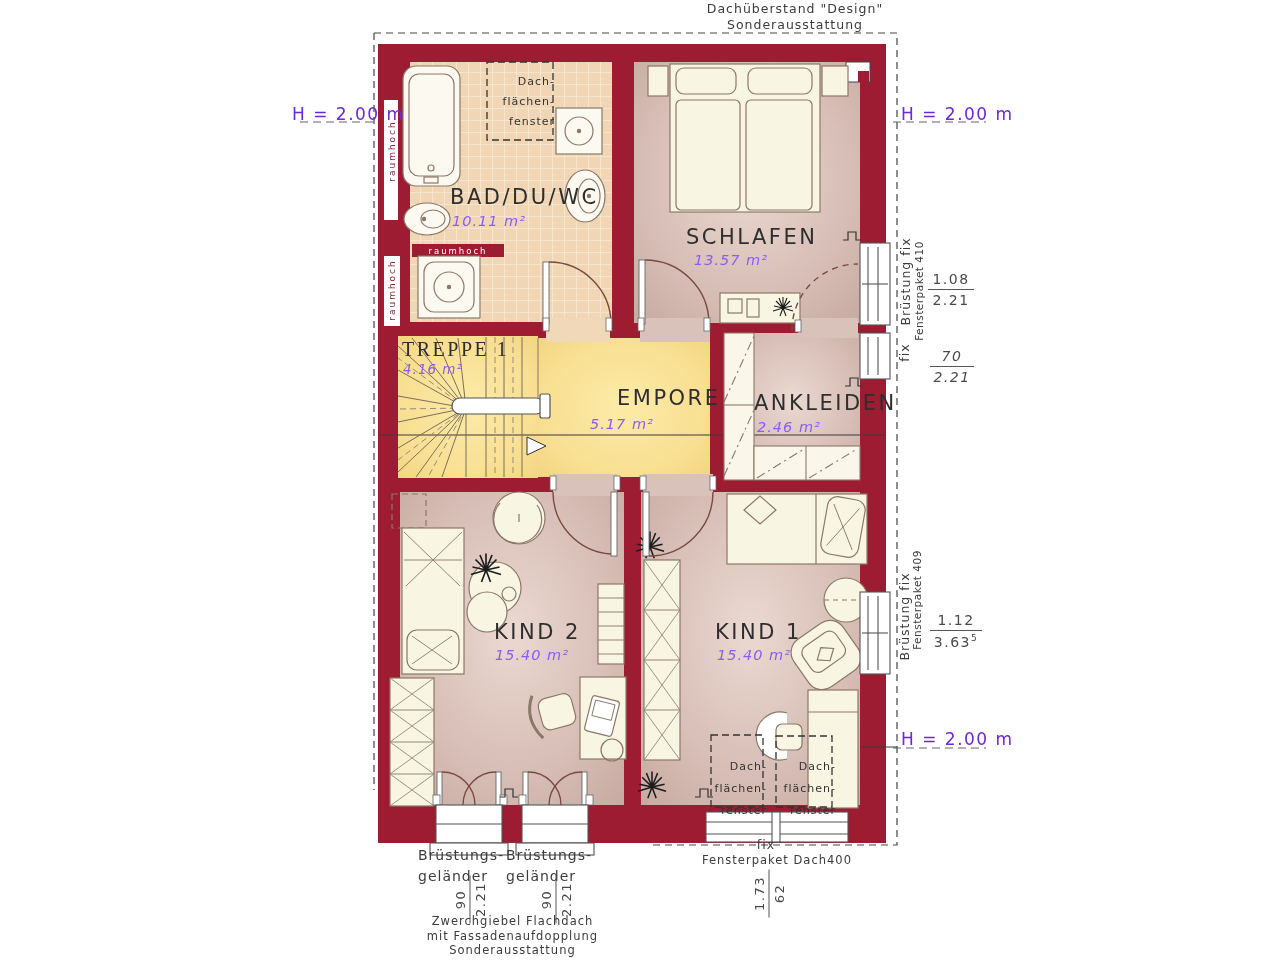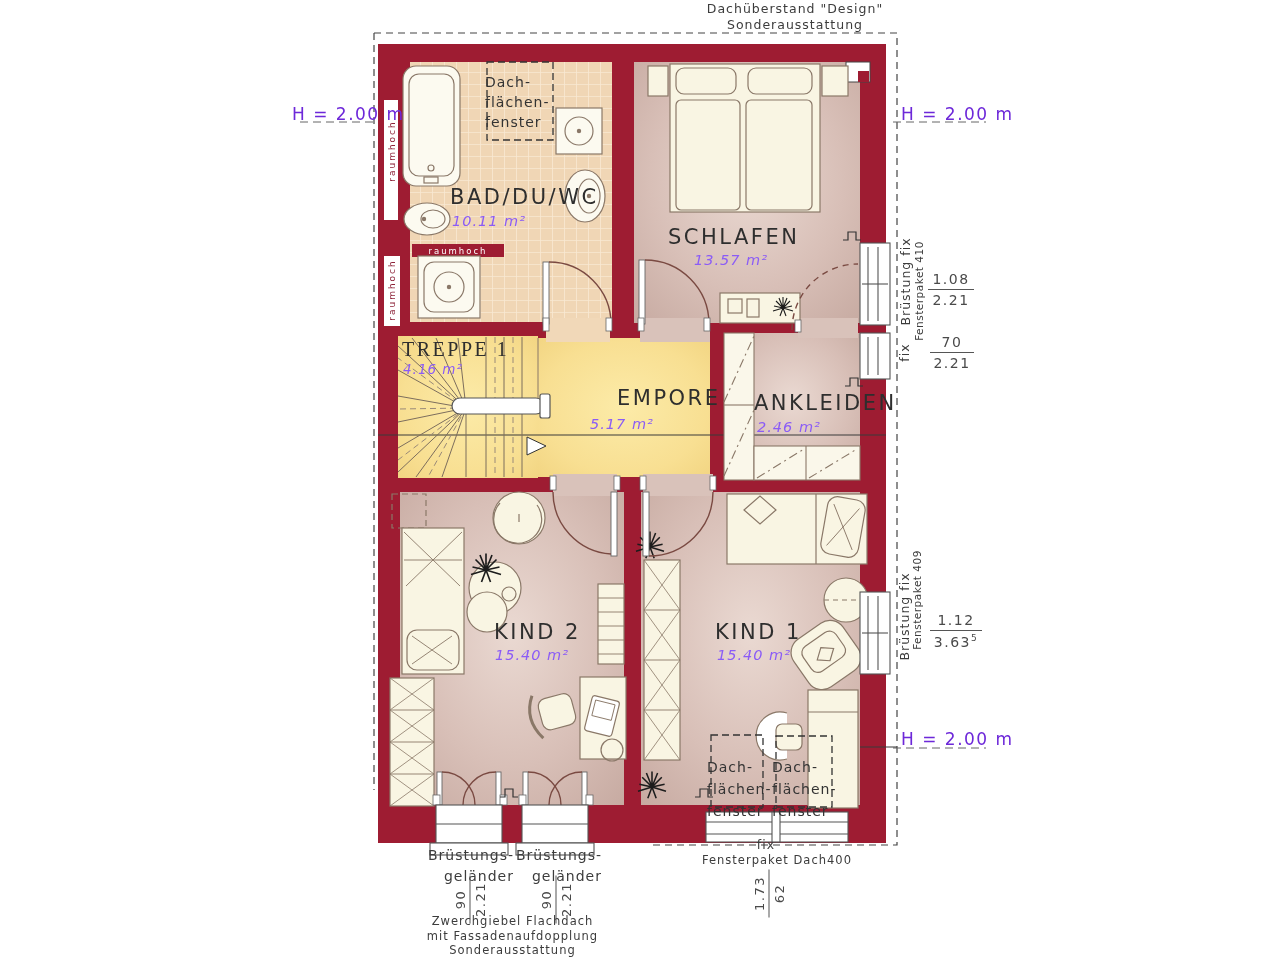--- a/index.html
+++ b/index.html
@@ -5,33 +5,33 @@
   html,body{margin:0;padding:0;background:#ffffff;}
   #stage{position:relative;width:1280px;height:960px;background:#fff;overflow:hidden;
          font-family:"DejaVu Sans","Liberation Sans",sans-serif;color:#333;}
   #drawing{position:absolute;left:0;top:0;}
   .txt{position:absolute;white-space:nowrap;}
   .room-name{font-size:21px;letter-spacing:2.5px;color:#2e2e2e;}
   .room-name.sm{font-size:20px;font-family:Liberation Serif, serif;}
   .room-area{font-size:14.5px;letter-spacing:1px;color:#8b5cf6;font-style:italic;}
   .anno{font-size:12.5px;letter-spacing:1px;color:#3c3c3c;text-align:center;}
   .hlabel{font-size:17px;letter-spacing:1.5px;color:#6d28d9;}
-  .sky{font-size:14px;letter-spacing:1px;color:#333;text-align:left;line-height:20px;}
+  .sky{font-size:11px;letter-spacing:1px;color:#333;text-align:right;line-height:20px;}
   .sky2{line-height:22px;}
   .vrot{transform:rotate(-90deg);text-align:center;}
   .vlabel{font-size:12.5px;letter-spacing:1px;color:#3c3c3c;}
   .vsmall{font-size:10.5px;letter-spacing:0.5px;color:#3c3c3c;}
   .frac{position:absolute;text-align:center;color:#4a4a4a;}
   .frac .num{display:block;font-size:14px;letter-spacing:1.5px;border-bottom:1.2px solid #555;padding:0 4px 2px 4px;}
   .frac .den{display:block;font-size:14px;letter-spacing:1.5px;padding-top:2px;}
   .frac.small .num,.frac.small .den{font-size:13px;}
   .frac sup{font-size:9px;}
   .raum{font-size:9px;letter-spacing:2px;color:#8d2339;text-align:center;}
   .raumw{font-size:8.5px;letter-spacing:2px;color:#fff;text-align:center;}
-  .bg-label{font-size:14px;letter-spacing:1px;color:#3c3c3c;text-align:right;line-height:21px;}
+  .bg-label{font-size:14px;letter-spacing:1px;color:#3c3c3c;text-align:left;line-height:21px;}
   .note{font-size:11.5px;letter-spacing:1px;color:#3c3c3c;text-align:center;line-height:14.5px;}
 </style>
 </head>
 <body>
 
 <div id="stage">
 
 <svg id="drawing" width="1280" height="960" viewBox="0 0 1280 960">
   <defs>
     <radialGradient id="pink" cx="50%" cy="45%" r="78%">
@@ -367,21 +367,21 @@
   <div>Dachüberstand "Design"</div>
   <div>Sonderausstattung</div>
 </div>
 
 <div class="txt hlabel" style="left:292px;top:104px;">H = 2.00 m</div>
 <div class="txt hlabel" style="left:901px;top:104px;">H = 2.00 m</div>
 <div class="txt hlabel" style="left:901px;top:729px;">H = 2.00 m</div>
 
 <div class="txt room-name" style="left:450px;top:185px;">BAD/DU/WC</div>
 <div class="txt room-area" style="left:452px;top:213px;">10.11 m²</div>
-<div class="txt room-name" style="left:668px;top:225px;">SCHLAFEN</div>
+<div class="txt room-name" style="left:686px;top:225px;">SCHLAFEN</div>
 <div class="txt room-area" style="left:694px;top:252px;">13.57 m²</div>
 <div class="txt room-name sm" style="left:402px;top:338px;">TREPPE 1</div>
 <div class="txt room-area" style="left:403px;top:361px;font-size:13.5px;">4.16 m²</div>
 <div class="txt room-name" style="left:586px;top:386px;margin-left:31px;">EMPORE</div>
 <div class="txt room-area" style="left:590px;top:416px;">5.17 m²</div>
 <div class="txt room-name" style="left:754px;top:391px;">ANKLEIDEN</div>
 <div class="txt room-area" style="left:757px;top:419px;">2.46 m²</div>
 <div class="txt room-name" style="left:494px;top:620px;">KIND 2</div>
 <div class="txt room-area" style="left:495px;top:647px;">15.40 m²</div>
 <div class="txt room-name" style="left:715px;top:620px;">KIND 1</div>
@@ -407,21 +407,21 @@
 <div class="txt raum vrot" style="left:357px;top:285px;width:70px;">raumhoch</div>
 <div class="txt raumw" style="left:412px;top:246px;width:92px;">raumhoch</div>
 
 <div class="txt vlabel vrot" style="left:850px;top:274px;width:110px;">Brüstung fix</div>
 <div class="txt vsmall vrot" style="left:864px;top:285px;width:110px;">Fensterpaket 410</div>
 <div class="frac" style="left:928px;top:271px;width:46px;">
   <span class="num">1.08</span>
       <span class="den">2.21</span>
 </div>
 <div class="txt vlabel vrot" style="left:884px;top:345px;width:40px;">fix</div>
-<div class="frac" style="left:930px;top:334px;width:44px;">
+<div class="frac" style="left:930px;top:348px;width:44px;font-style:italic;">
   <span class="num">70</span>
       <span class="den">2.21</span>
 </div>
 
 <div class="txt vlabel vrot" style="left:849px;top:609px;width:110px;">Brüstung fix</div>
 <div class="txt vsmall vrot" style="left:862px;top:594px;width:110px;">Fensterpaket 409</div>
 <div class="frac" style="left:930px;top:612px;width:52px;">
   <span class="num">1.12</span>
   <span class="den"><span>3.63</span><sup>5</sup></span>
 </div>

